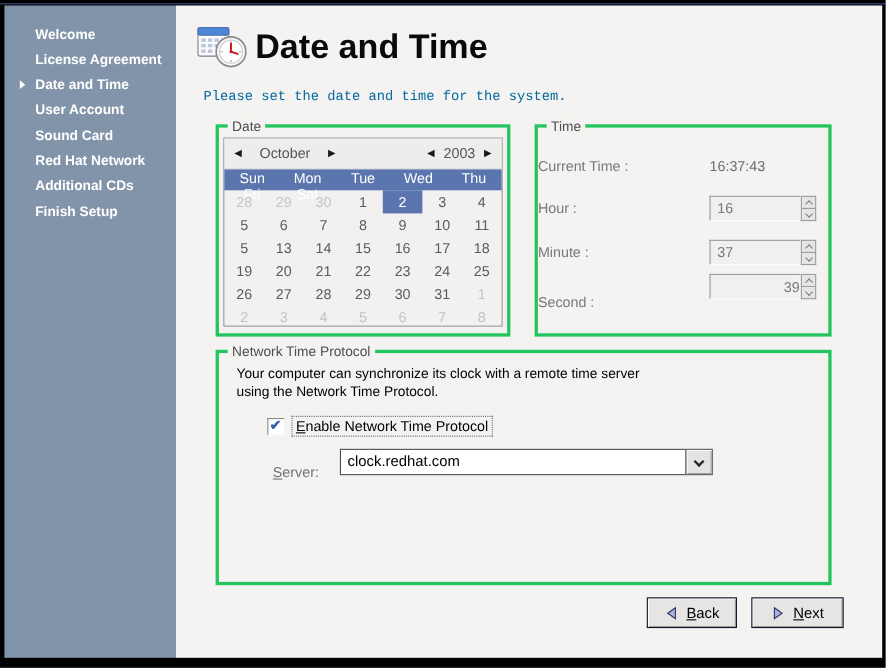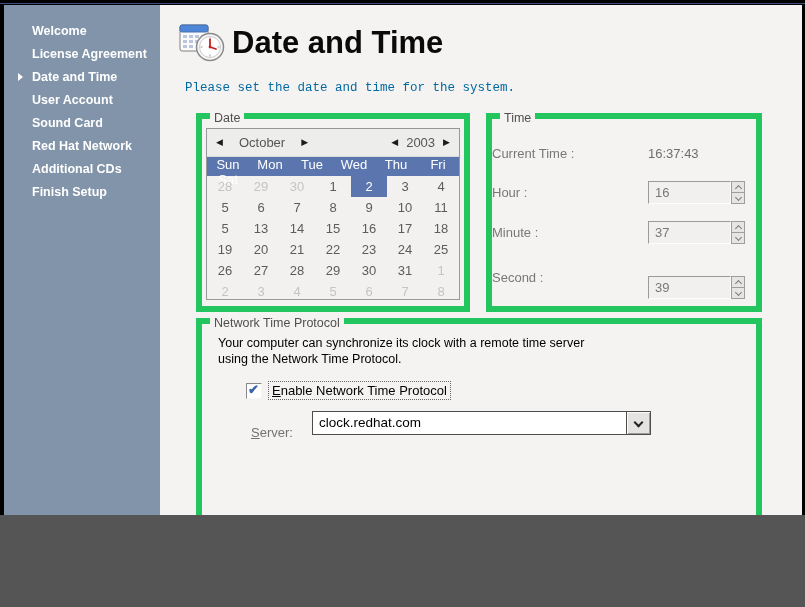--- a/index.html
+++ b/index.html
@@ -1,50 +1,50 @@
 <!DOCTYPE html>
 <html><head>
 <meta charset="utf-8">
 <style>
   html,body{margin:0;padding:0;background:#555;}
-  .window{position:relative;width:805px;height:515px;background:#000;overflow:hidden;
+  .window{position:relative;width:805px;height:607px;background:#000;overflow:hidden;
           font-family:"Liberation Sans",sans-serif;}
   .navyline{position:absolute;left:0;top:3px;width:100%;height:1px;background:#3d4d80;}
 
   .sidebar{position:absolute;left:4px;top:5px;width:156px;height:593px;background:#8294a9;
            padding-top:15px;box-sizing:border-box;}
   .side-item{position:relative;height:23px;line-height:23px;padding-left:28px;
              color:#fff;font-weight:bold;font-size:12.5px;white-space:nowrap;}
   .side-arrow{position:absolute;left:14px;top:7px;width:0;height:0;
               border-left:5px solid #fff;border-top:4px solid transparent;border-bottom:4px solid transparent;}
 
   .main{position:absolute;left:160px;top:5px;width:642px;height:593px;background:#f4f3f1;}
 
   .header-icon{position:absolute;left:18px;top:15px;}
   .page-title{position:absolute;left:72px;top:20px;font-size:31px;font-weight:bold;color:#0a0a0a;}
   .subtitle{position:absolute;left:25px;top:76px;font-size:12.5px;color:#0369a1;font-family:Liberation Mono, monospace;}
 
-  .frame{position:absolute;border:6px solid #22c55e;}
+  .frame{position:absolute;border:3px solid #22c55e;}
   .legend{position:absolute;top:-8px;left:8px;background:#f4f3f1;padding:0 4px;
           font-size:12.5px;color:#4f4f4f;white-space:nowrap;}
 
   .date-frame{left:36px;top:108px;width:262px;height:187px;}
   .time-frame{left:326px;top:108px;width:264px;height:187px;}
   .ntp-frame{left:36px;top:313px;width:554px;height:208px;}
 
   
   .calendar{position:absolute;left:4px;top:9px;width:254px;height:172px;
             border:1px solid #98989a;background:#f2f1f0;box-sizing:border-box;}
   .cal-month-bar{height:27px;display:flex;align-items:center;background:#ededec;
                  border-bottom:1px solid #d9d9d8;font-size:13px;color:#555;padding:0 9px;}
   .cal-arrow{font-size:9px;color:#1b1b1b;cursor:default;line-height:1;}
   .cal-month-name{margin:0 16px;}
   .cal-spacer{flex:1;}
   .cal-year-name{margin:0 8px;}
-  .cal-weekdays{height:19px;background:#5b76ae;display:grid;grid-template-columns:repeat(6,1fr);
+  .cal-weekdays{height:19px;background:#5b76ae;display:grid;grid-template-columns:repeat(5,1fr);
                 color:#fff;font-size:13px;align-items:center;text-align:center;}
   .cal-grid{display:grid;grid-template-columns:repeat(7,1fr);grid-auto-rows:21px;
             font-size:13px;text-align:center;color:#5c5c5c;}
   .cal-cell{line-height:21px;}
   .cal-cell.dim{color:#c5c4c3;}
   .cal-cell.selected{background:#5b76ae;color:#fff;}
 
   
   .t-lab{position:absolute;left:0;width:146px;text-align:left;font-size:13px;color:#787878;white-space:nowrap;}
   .t-val{position:absolute;left:156px;font-size:13px;color:#6e6e6e;}
@@ -232,21 +232,21 @@
           <div class="spin-btn">
               <span class="chev up"></span>
             </div>
           <div class="spin-btn">
               <span class="chev down"></span>
             </div>
         </div>
       </div>
 
       <span class="t-lab" style="top:151px;">Second :</span>
-      <div class="spin" style="top:157px;">
+      <div class="spin" style="top:133px;text-align:right;">
         <div class="spin-field">39</div>
         <div class="spin-btns">
           <div class="spin-btn">
               <span class="chev up"></span>
             </div>
           <div class="spin-btn">
               <span class="chev down"></span>
             </div>
         </div>
       </div>

